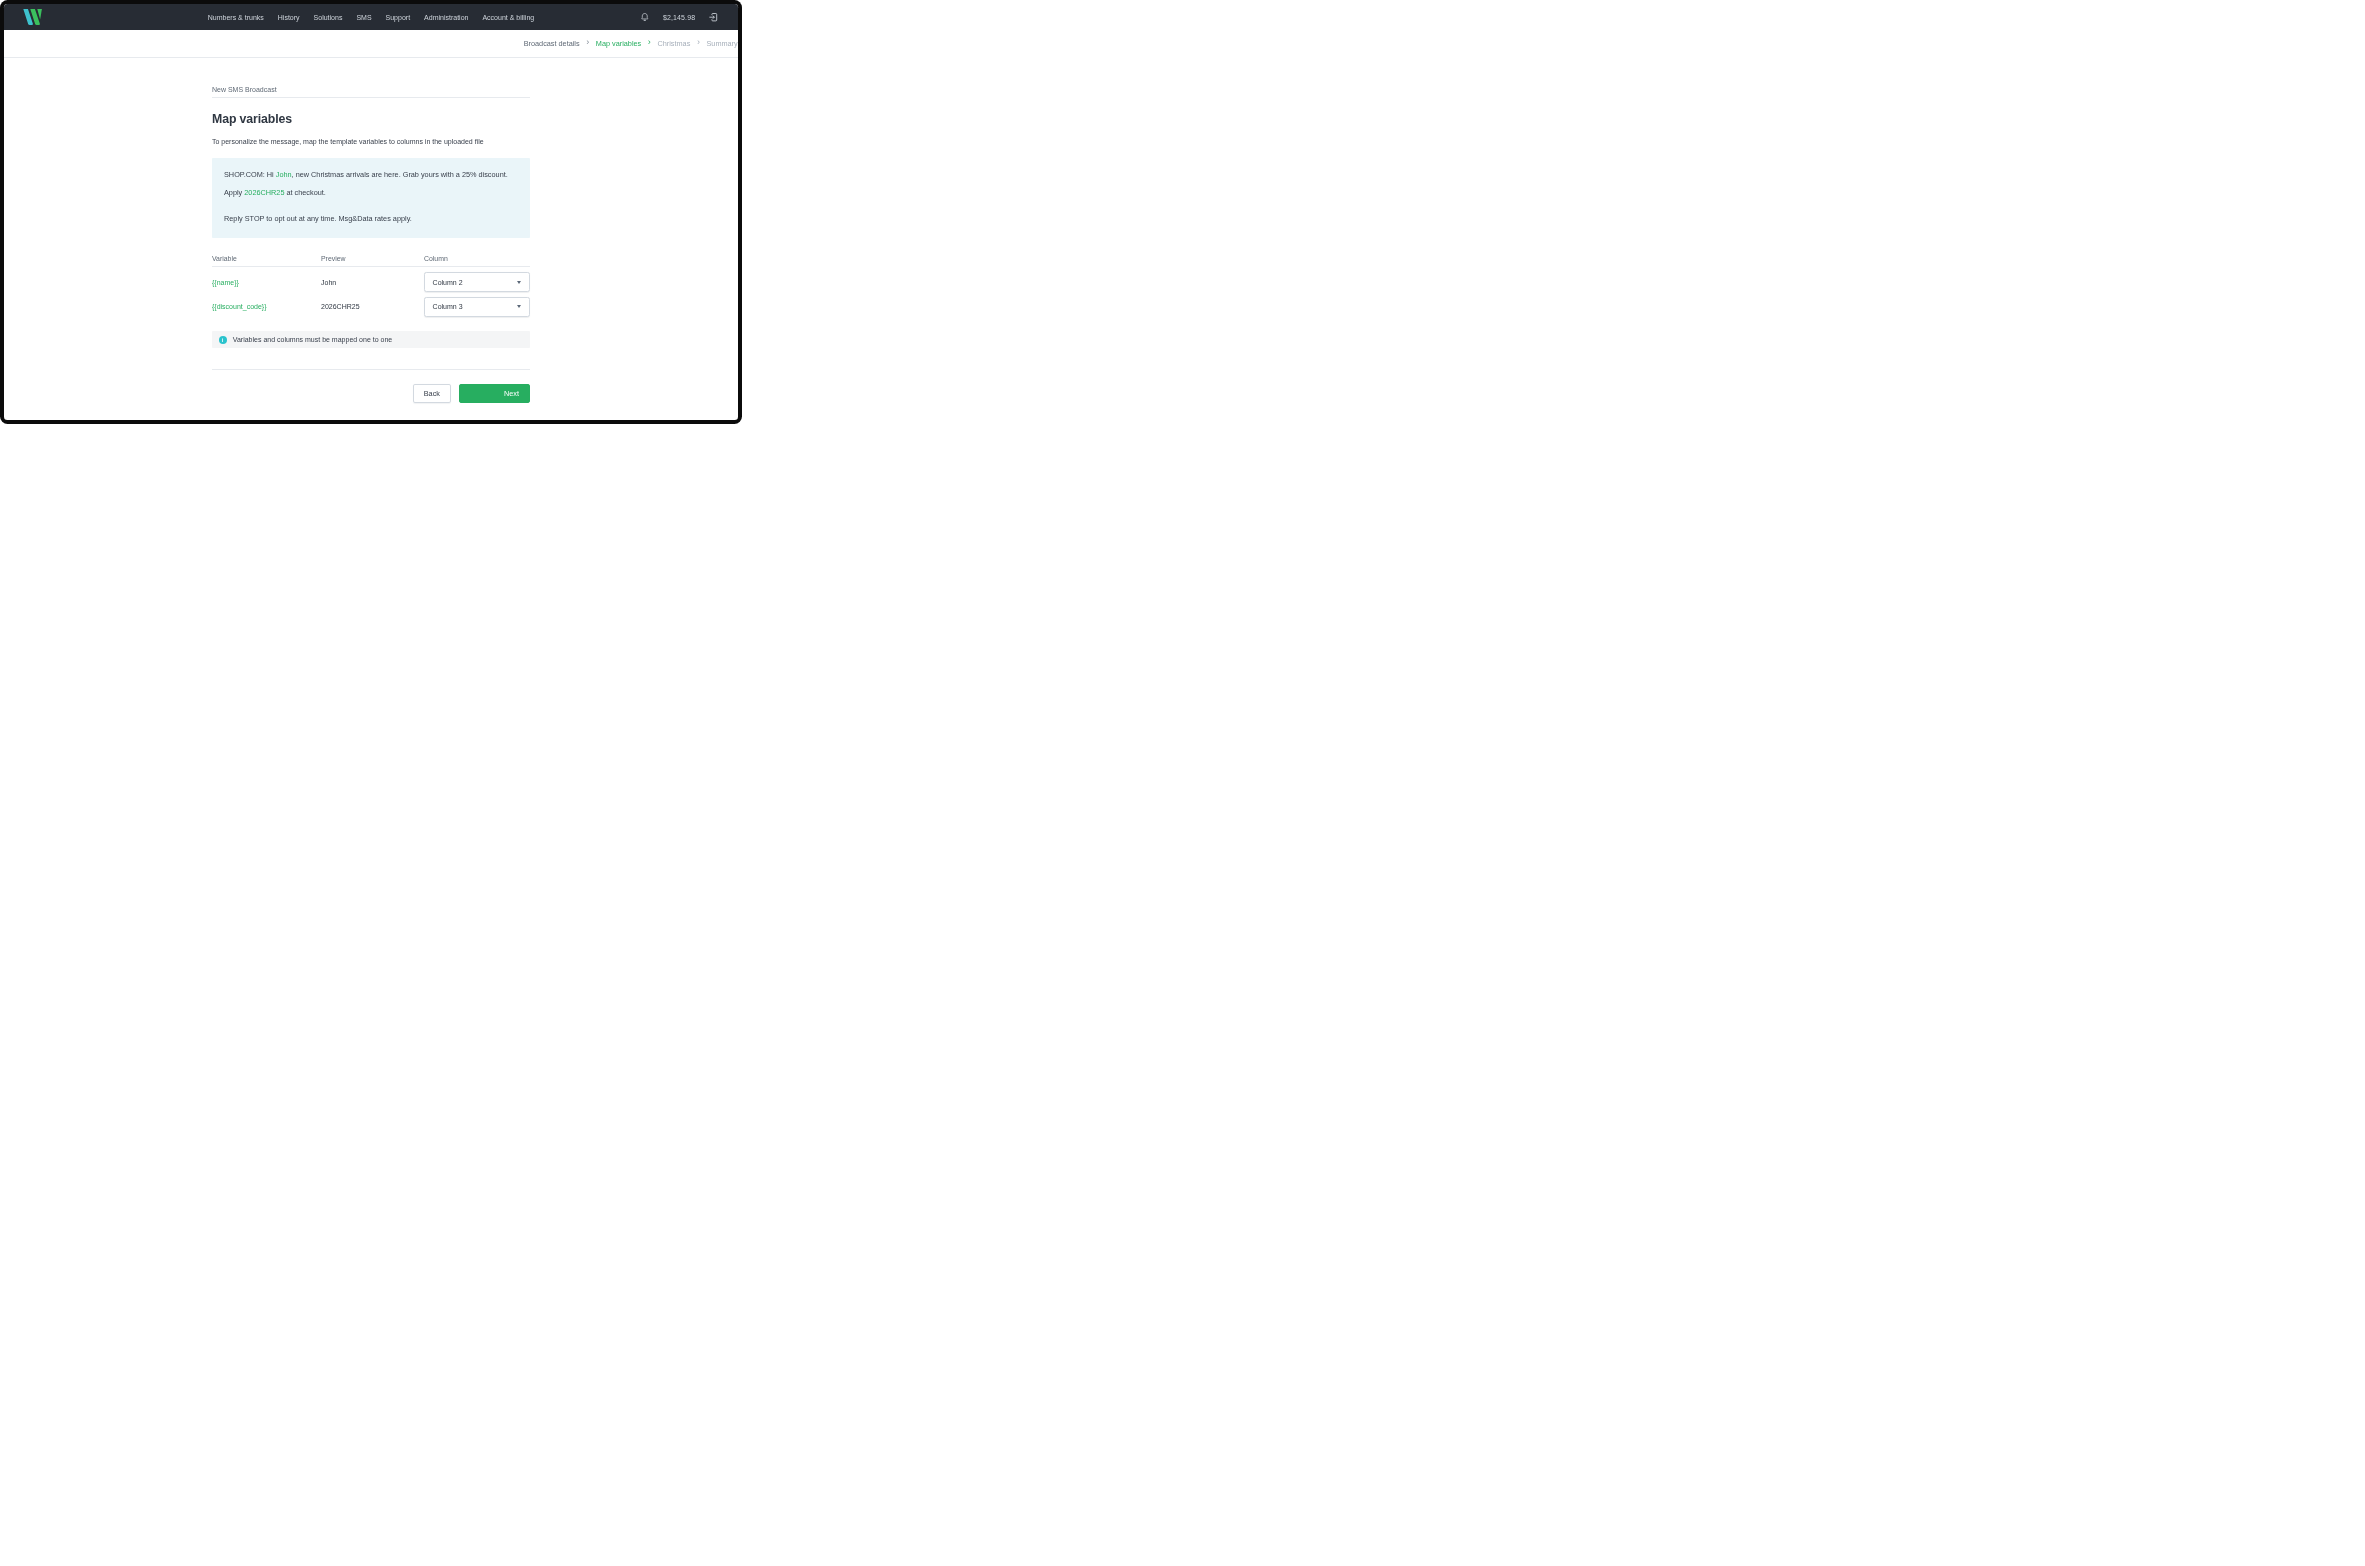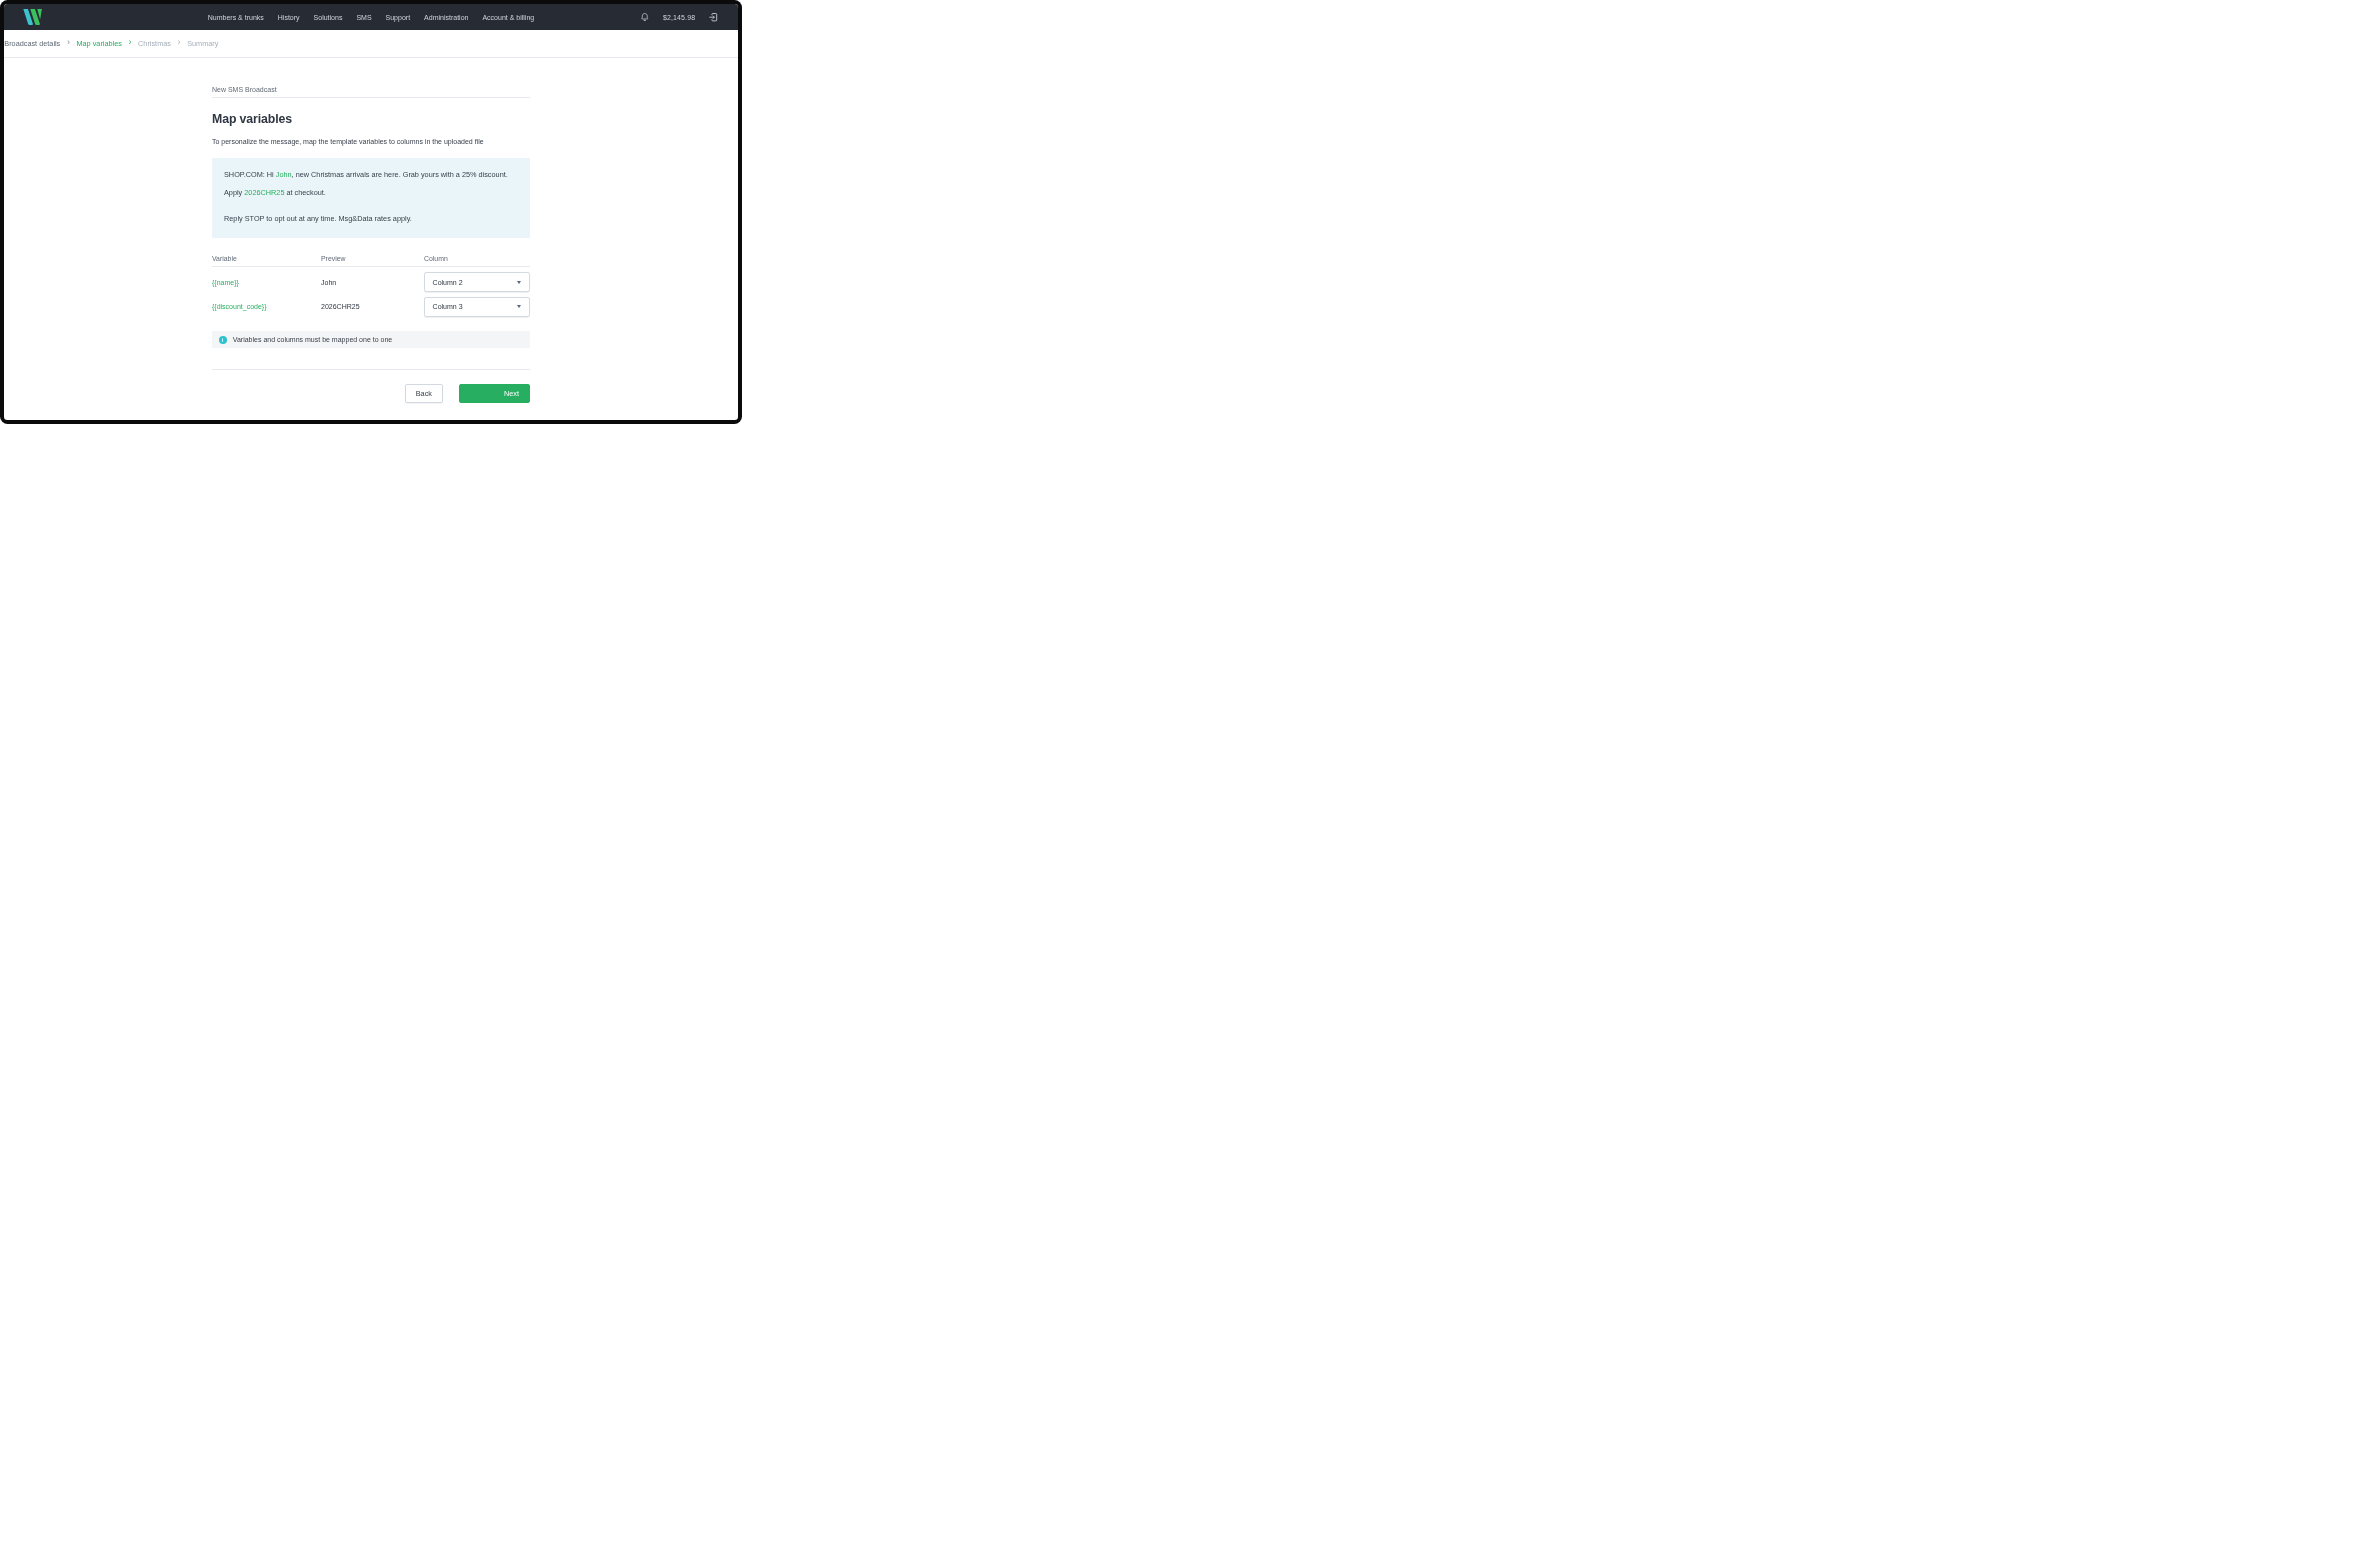--- a/index.html
+++ b/index.html
@@ -46,21 +46,21 @@
     margin-left:auto;
     display:flex; align-items:center; gap:13.2px;
   }
   .icon-btn { display:flex; align-items:center; cursor:pointer; }
   .balance { font-size:7px; color:#cfd5dc; letter-spacing:0.1px; }
 
   
   .crumbs {
     height:28px; flex:0 0 28px;
     border-bottom:0.5px solid #e7eaee;
-    display:flex; align-items:center; justify-content:flex-start;
+    display:flex; align-items:center; justify-content:flex-end;
     gap:6.6px;
     font-size:7.3px;
     background:#ffffff;
   }
   .crumb.done   { color:#5f6975; cursor:pointer; }
   .crumb.active { color:#27ae60; cursor:pointer; }
   .crumb.next   { color:#a6afba; }
   .sep { font-size:9px; line-height:1; color:#828b96; padding-bottom:0.9px; }
   .sep.green { color:#27ae60; }
   .sep.light { color:#a6afba; }
@@ -147,21 +147,21 @@
   }
 
   .bottom-rule {
     margin-top:20.3px;
     border-top:0.5px solid #e7eaee;
   }
 
   
   .actions {
     margin-top:14.7px;
-    display:flex; justify-content:flex-end; gap:16px;
+    display:flex; justify-content:flex-end; gap:8px;
   }
   .btn {
     height:19px;
     border-radius:1.9px;
     font-size:7.3px;
     font-family:inherit;
     padding:0 10px;
     cursor:pointer;
   }
   .btn-back {

